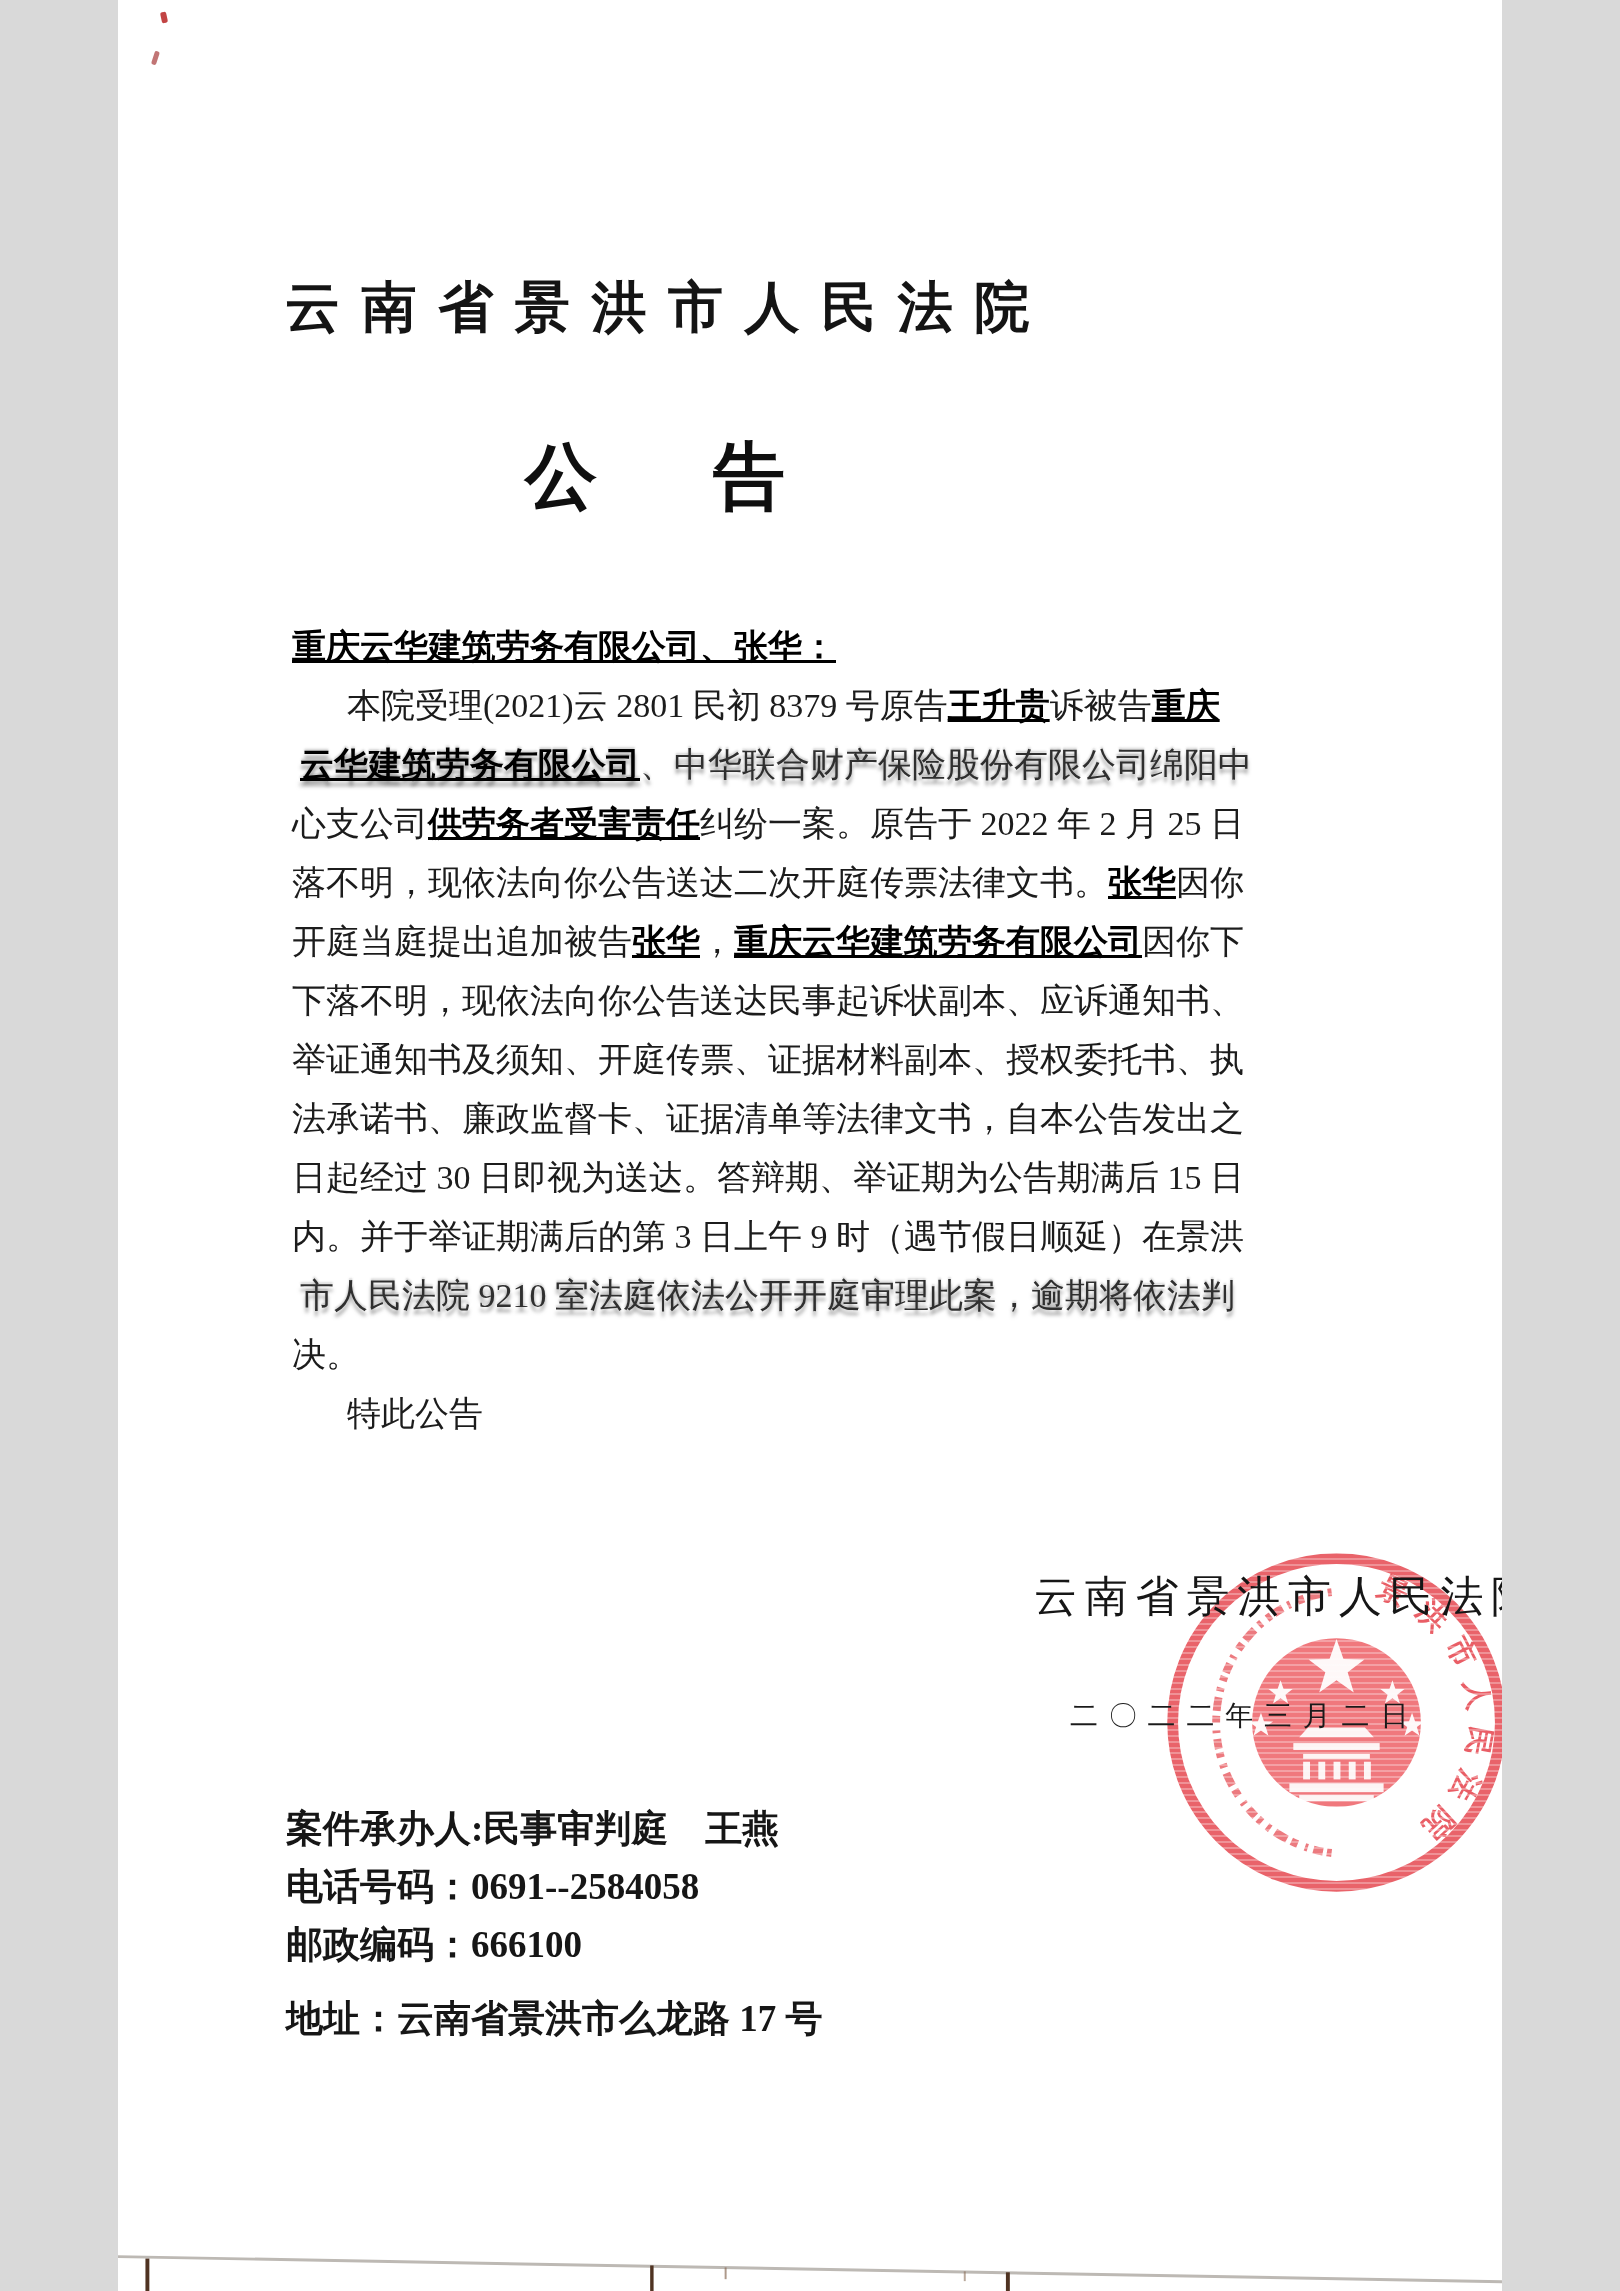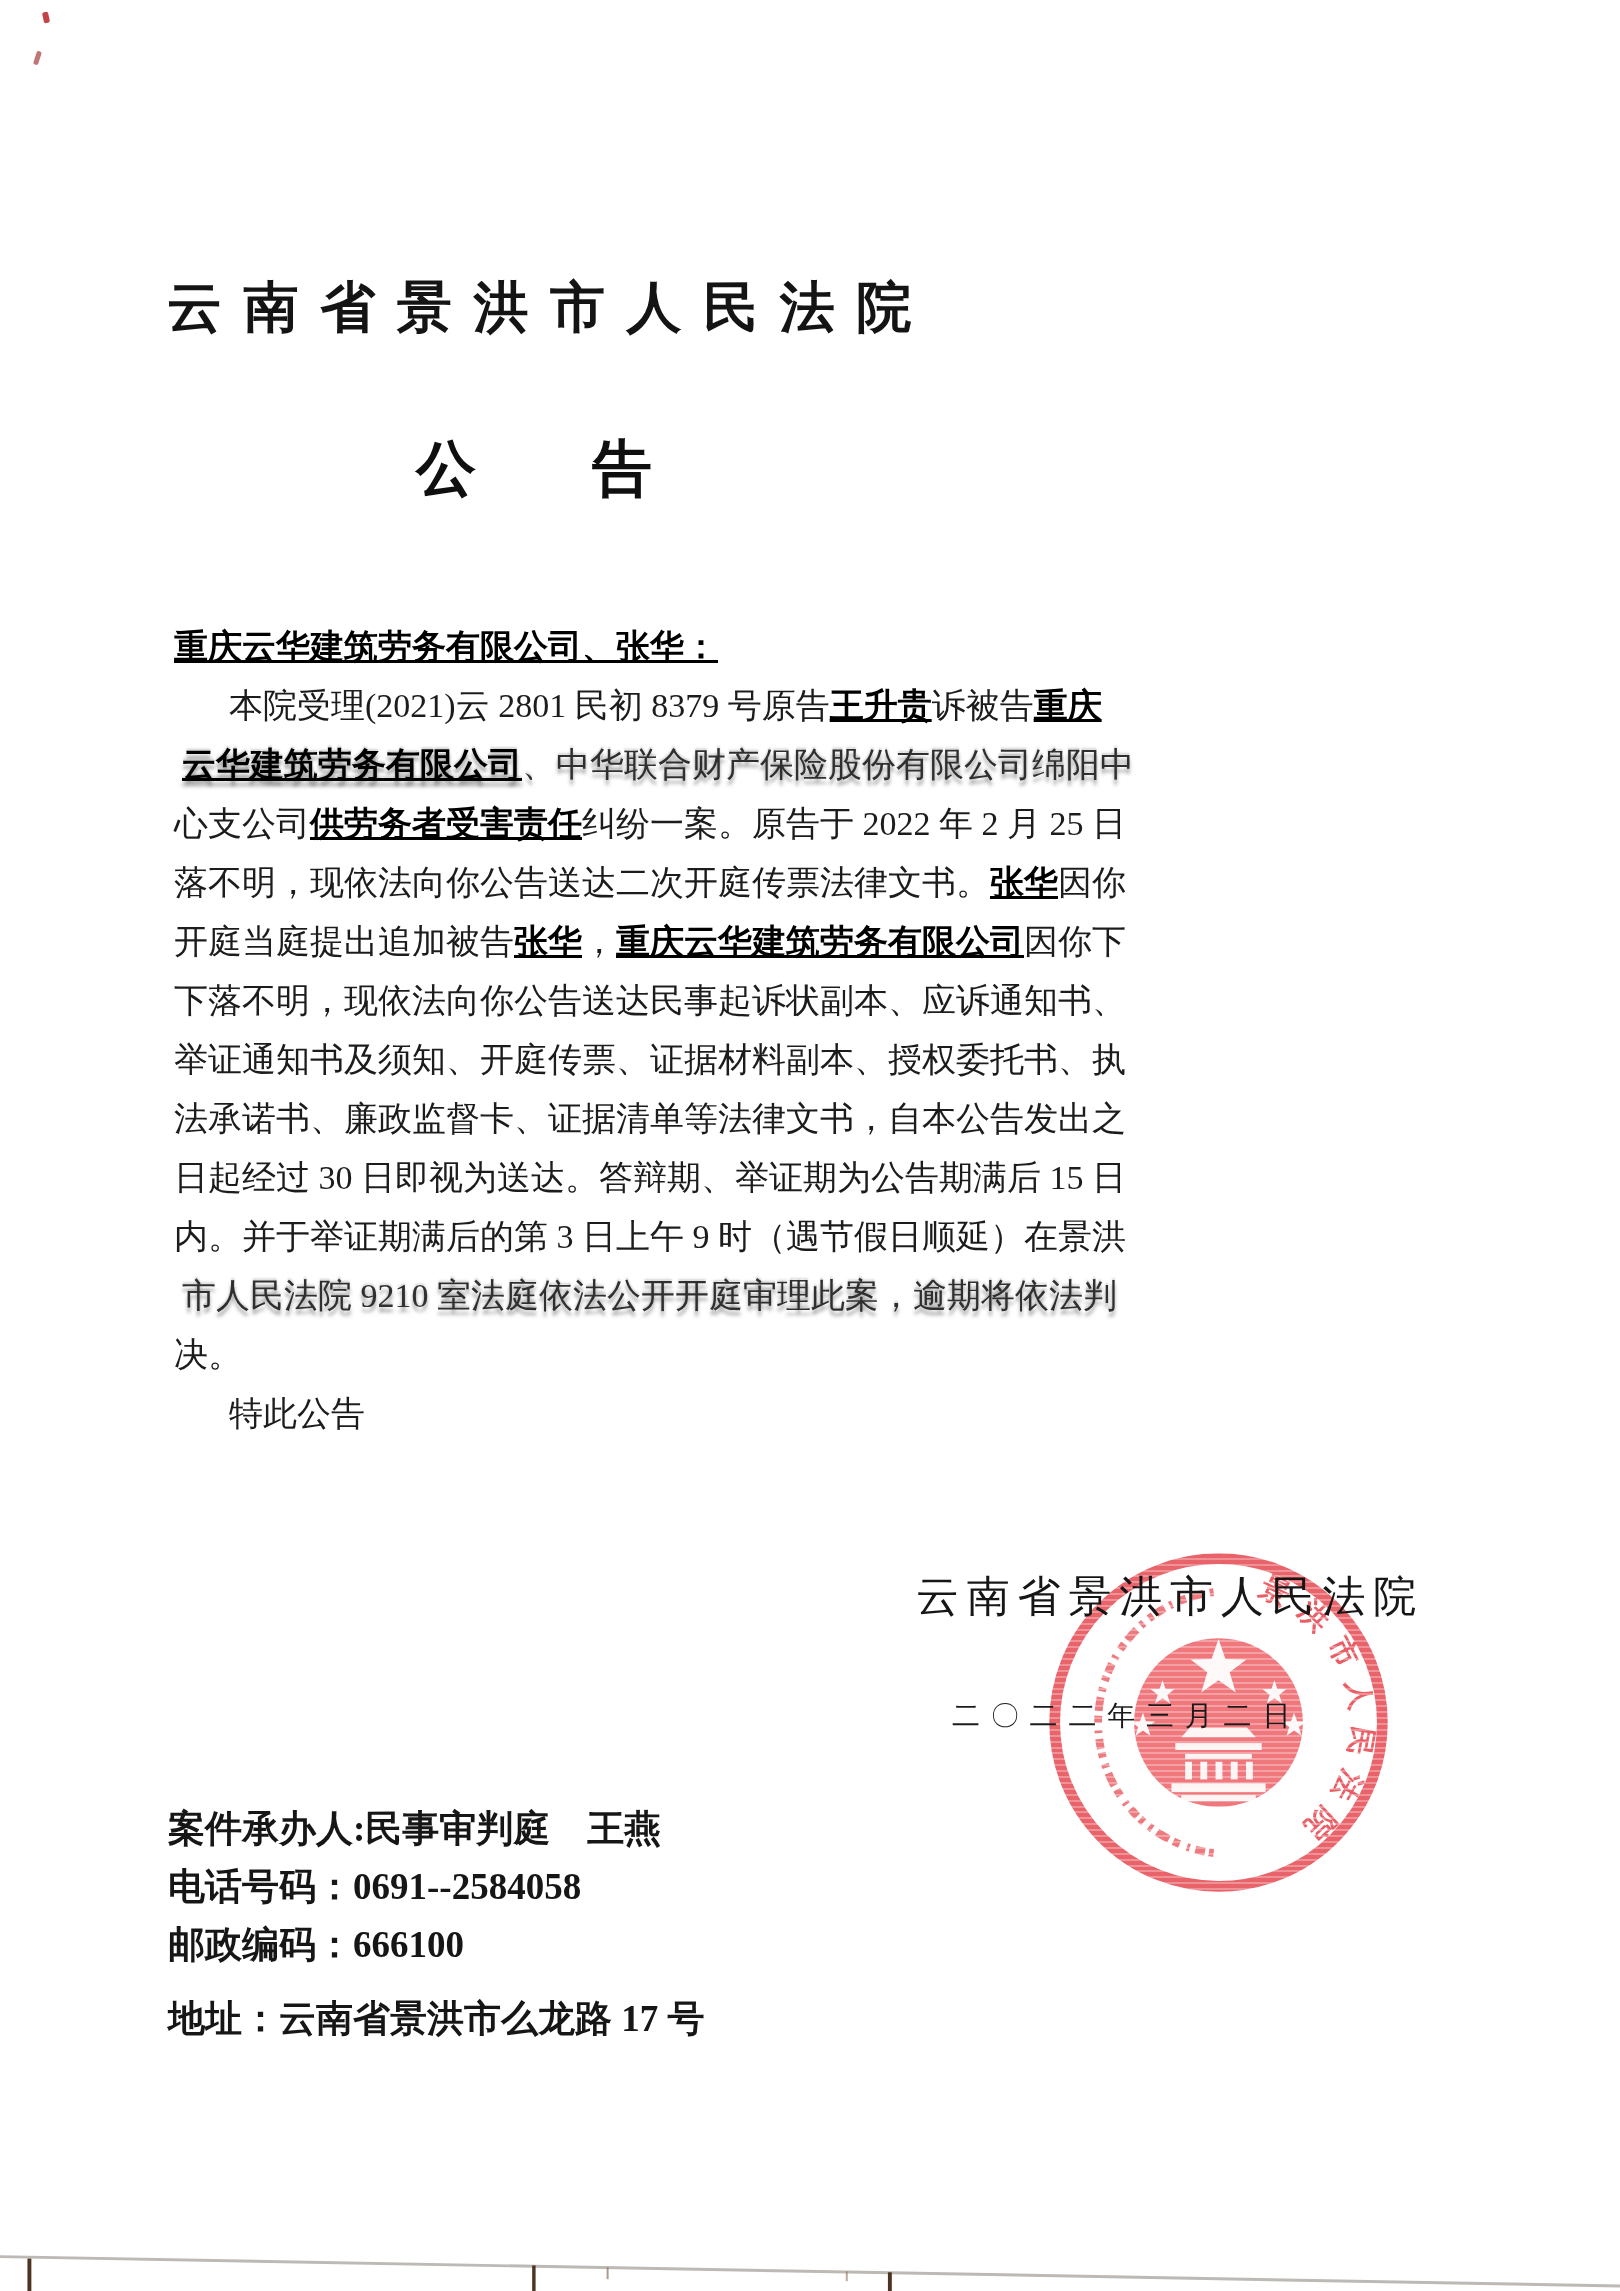--- a/index.html
+++ b/index.html
@@ -1,26 +1,26 @@
 <!DOCTYPE html>
 <html><head>
 <meta charset="utf-8">
 <style>
   html,body{margin:0;padding:0;background:#d9d9d9;}
   .page{
-    position:relative;width:1620px;height:2292px;background:#ffffff;
+    position:relative;width:1384px;height:2292px;background:#ffffff;
     overflow:hidden;margin:0 auto;
     font-family:"Liberation Serif","DejaVu Serif",serif;color:#1c1c1c;
   }
   .court-header{
     position:absolute;left:167px;top:271px;font-size:55px;font-weight:700;
     letter-spacing:21.6px;white-space:nowrap;color:#141414;
   }
   .notice-title{
-    position:absolute;left:416px;top:429px;font-size:60px;font-weight:700;
+    position:absolute;left:407px;top:429px;font-size:72px;font-weight:700;
     letter-spacing:116px;white-space:nowrap;color:#0f0f0f;
   }
   .body-block{
     position:absolute;left:174px;top:617px;width:965px;
     font-size:34px;line-height:59px;color:#1c1c1c;
   }
   .bline{white-space:nowrap;}
   .bline.indent{padding-left:55px;}
   .b{font-weight:700;color:#000;text-decoration:underline;}
   .ghost{

